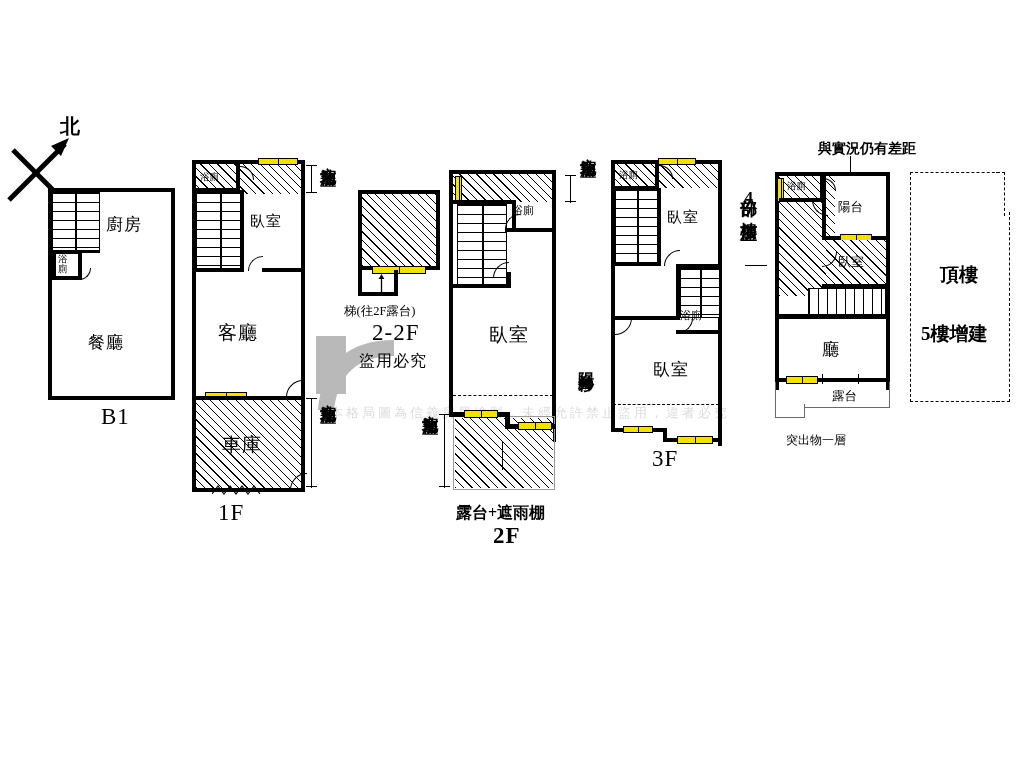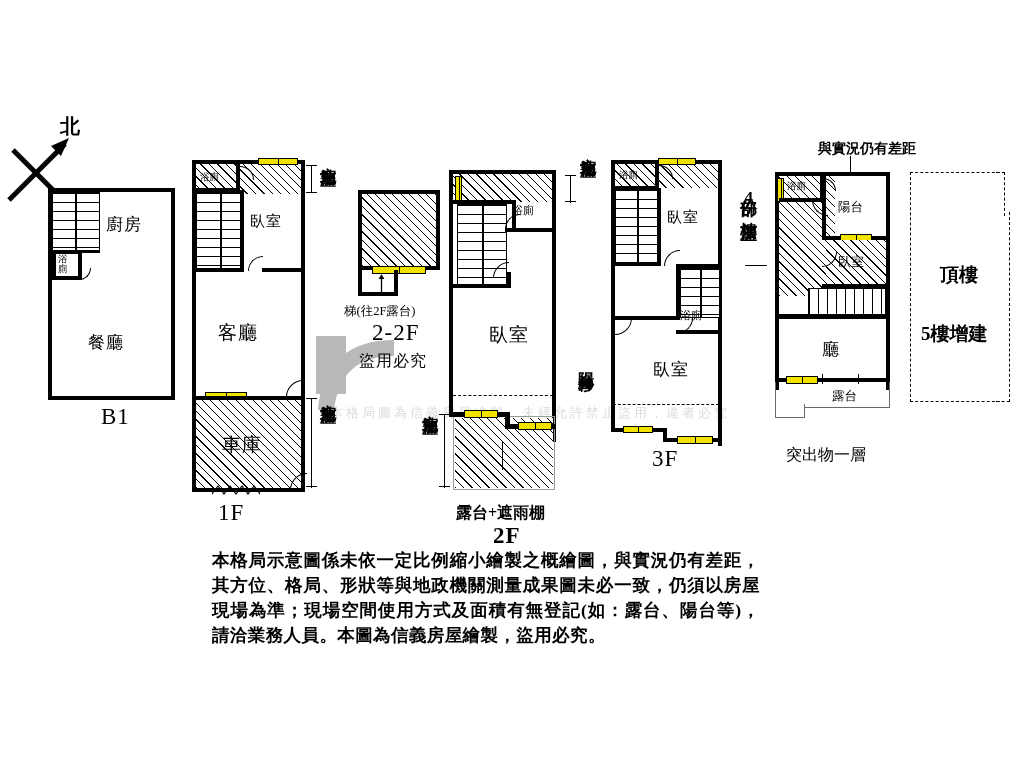--- a/index.html
+++ b/index.html
@@ -306,26 +306,25 @@
 
     <div class="roomlbl" style="left:822px;top:338px;font-size:17px;">廳</div>
 
     <div class="wall" style="left:775px;top:378px;width:115px;height:4px;"></div>
     <div class="win" style="left:786px;top:376px;width:32px;height:8px;"></div>
     <div class="thin" style="left:822px;top:374px;width:1.3px;height:10px;"></div>
     <div class="thin" style="left:858px;top:374px;width:1.3px;height:10px;"></div>
     <div style="position:absolute;left:775px;top:382px;width:115px;height:26px;border:1.2px solid #6a6a6a;border-top:none;box-sizing:border-box;"></div>
     <div style="position:absolute;left:775px;top:404px;width:30px;height:14px;border:1.2px solid #6a6a6a;border-top:none;background:#fff;box-sizing:border-box;"></div>
     <div class="roomlbl sm" style="left:832px;top:388px;font-size:12.5px;">露台</div>
-    <div class="capt" style="left:786px;top:445px;font-size:16px;">突出物一層</div>
+    <div class="capt" style="left:786px;top:432px;font-size:12px;">突出物一層</div>
   </div>
 
   <div>
     <div class="dashbox" style="left:910px;top:172px;width:90px;height:230px;border-right:none;"></div>
     <div class="dashbox" style="left:996px;top:172px;width:9px;height:44px;border-left:none;border-bottom:none;"></div>
     <div class="dashbox" style="left:996px;top:212px;width:14px;height:190px;border-left:none;border-top:none;"></div>
     <div class="lbl" style="left:940px;top:265px;font-size:19px;font-weight:600;">頂樓</div>
     <div class="lbl" style="left:921px;top:292px;font-size:19px;font-weight:600;margin-top:32px;">5樓增建</div>
   </div>
 
-  <div class="disclaimer">本格局示意圖係未依一定比例縮小繪製之概繪圖，與實況仍有差距，其方位、格局、形狀等與地政機關測量成果圖未必一致，仍須以房屋現場為準；現場空間使用方式及面積有無登記(如：露台、陽台等)，請洽業務人員。本圖為信義房屋繪製，盜用必究。</div>
 
 </div>
 
 </body></html>

